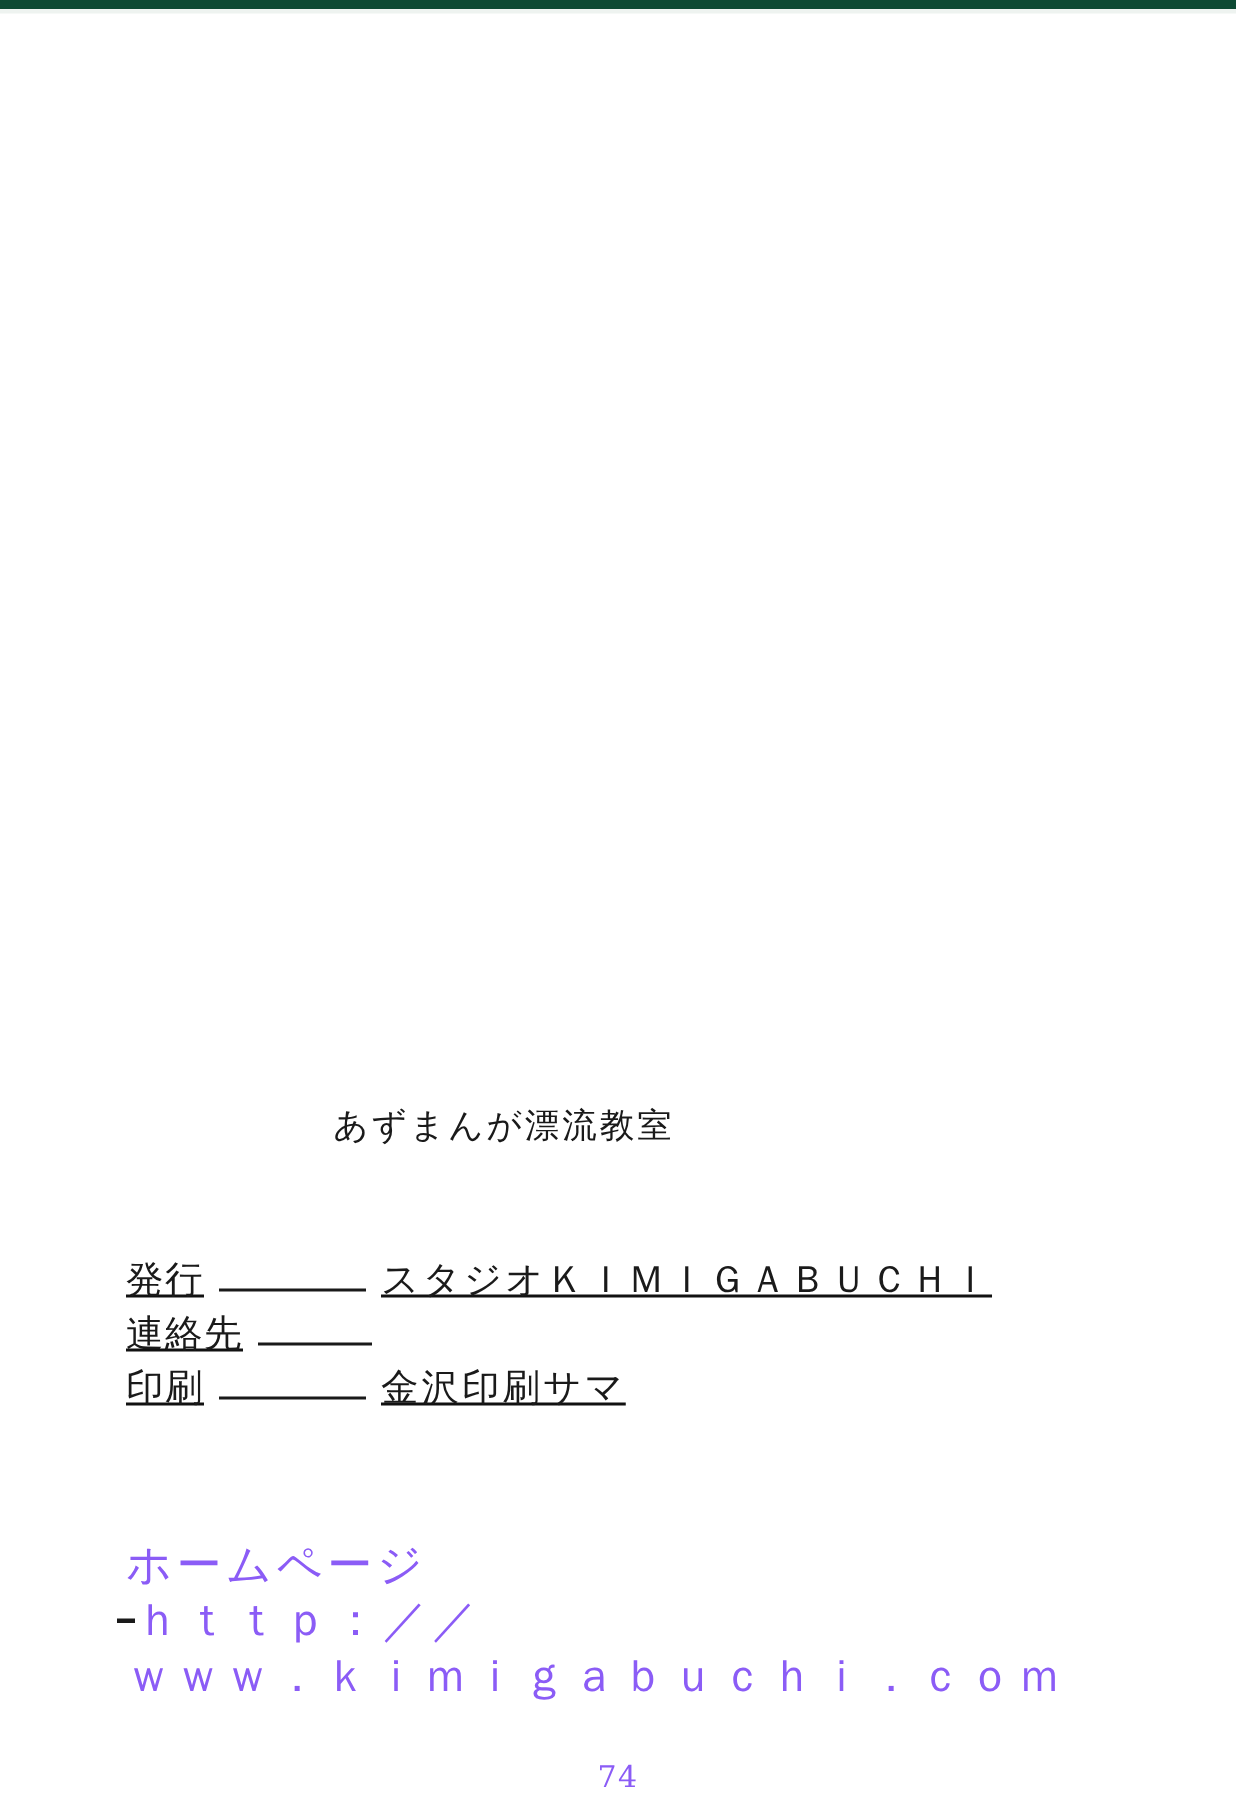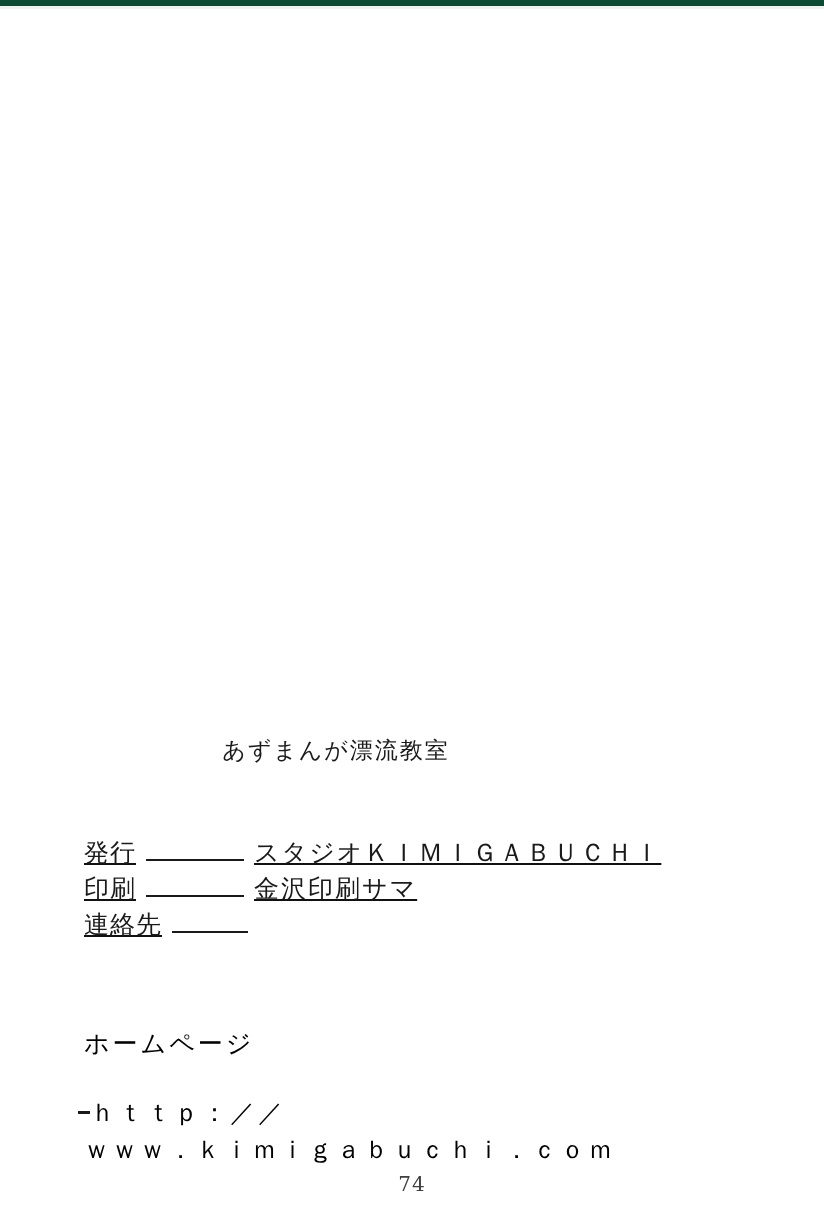--- a/index.html
+++ b/index.html
@@ -86,49 +86,48 @@
   .credit-value {
     display: inline-block;
     letter-spacing: 2px;
   }
 
   .web {
     position: absolute;
     left: 84px;
     top: 290px;
     width: 700px;
-    font-size: 25px;
+    font-size: 30px;
     line-height: 37px;
     letter-spacing: 3px;
-    color: #000000;
+    color: #8b5cf6;
     font-family: "DejaVu Serif", "Liberation Serif", serif;
   }
   .web-line-url {
     position: relative;
     padding-left: 6px;
-    margin-top: 32px;
   }
   .web-dash {
     position: absolute;
     left: -6px;
     top: 17px;
     width: 12px;
     height: 0;
     border-top: 3px solid #1a1a1a;
   }
 
   .page-number {
     position: absolute;
     left: 0;
     top: 1172px;
     width: 824px;
     text-align: center;
     font-size: 20px;
     letter-spacing: 1px;
-    color: #404040;
+    color: #8b5cf6;
     font-family: "DejaVu Serif", "Liberation Serif", serif;
   }
 </style>
 </head>
 <body>
 
 <div class="page">
 
   <div class="top-band"></div>
   <div class="top-band-fade"></div>
@@ -140,29 +139,29 @@
     <div class="credits">
 
       <div class="credit-row">
         <span class="credit-label">発行</span>
         <span class="credit-rule rule-w1"></span>
         <span class="credit-value">スタジオＫＩＭＩＧＡＢＵＣＨＩ</span>
       </div>
 
 
       <div class="credit-row">
+        <span class="credit-label">連絡先</span>
+        <span class="credit-rule rule-w4"></span>
+        <span class="credit-value"></span>
+      </div>
+
+      <div class="credit-row">
         <span class="credit-label">印刷</span>
         <span class="credit-rule rule-w3"></span>
         <span class="credit-value">金沢印刷サマ</span>
-      </div>
-
-      <div class="credit-row">
-        <span class="credit-label">連絡先</span>
-        <span class="credit-rule rule-w4"></span>
-        <span class="credit-value"></span>
       </div>
 
     </div>
 
     <div class="web">
       <div class="web-line">ホームページ</div>
       <div class="web-line-url">
         <span class="web-dash"></span>
         <span>ｈｔｔｐ：／／</span>
       </div>

